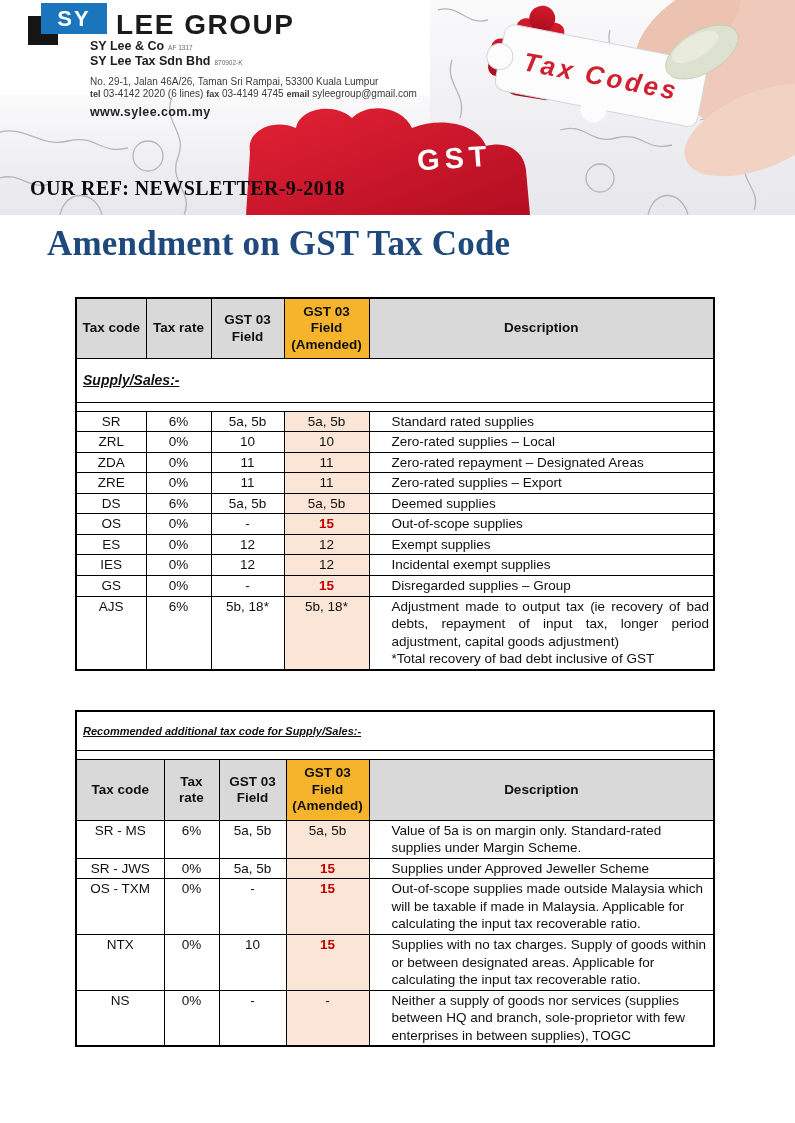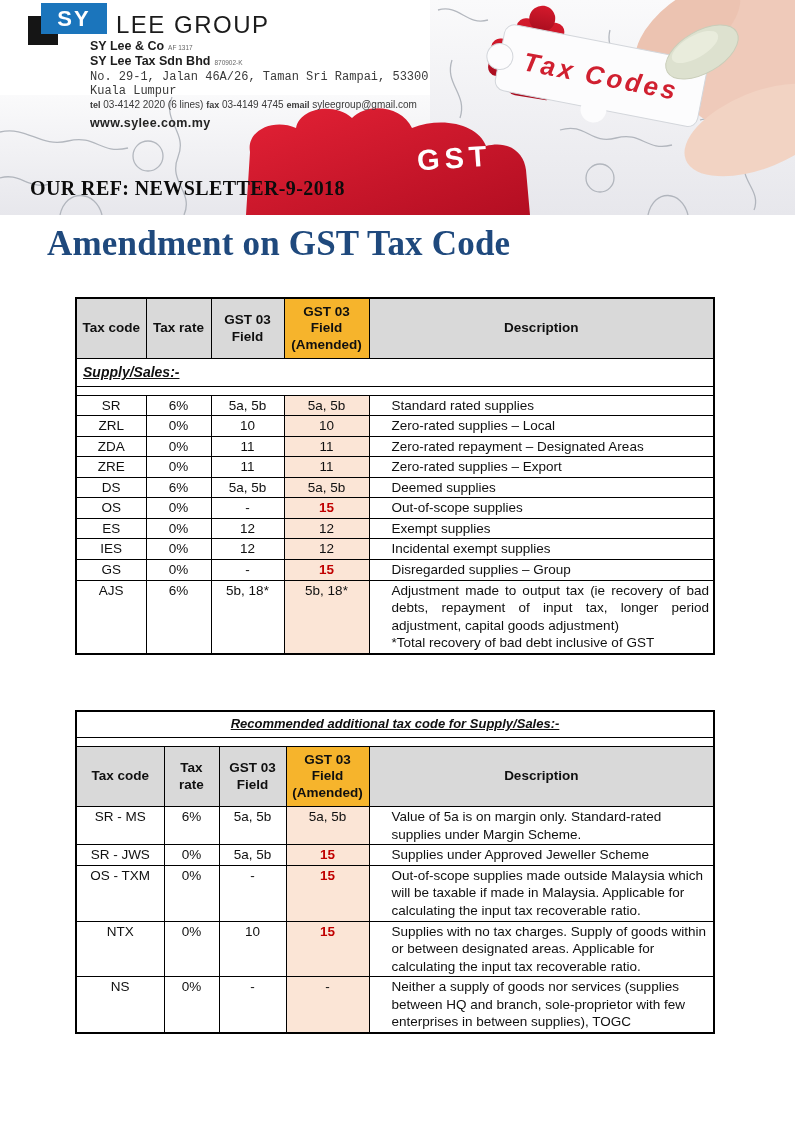--- a/index.html
+++ b/index.html
@@ -9,25 +9,25 @@
   }
   
   .banner{position:absolute;left:0;top:0;width:795px;height:215px;}
   .banner svg{position:absolute;left:0;top:0;}
   .logo-block{position:absolute;left:28px;top:2px;z-index:5;width:420px;}
   .logo-row{display:flex;align-items:center;}
   .logo-mark{position:relative;width:82px;height:45px;flex:0 0 82px;}
   .logo-black{position:absolute;left:0;top:14px;width:30px;height:29px;background:#151515;}
   .logo-blue{position:absolute;left:13px;top:1px;width:66px;height:31px;background:var(--logo-blue,#1b75bc);
     color:#fff;font-weight:bold;font-size:22px;display:flex;align-items:center;justify-content:center;letter-spacing:2px;}
-  .logo-group{font-size:24px;font-weight:normal;color:#1b1b1b;letter-spacing:1.5px;margin-left:6px;margin-top:1px;line-height:1;}
+  .logo-group{font-size:28px;font-weight:bold;color:#1b1b1b;letter-spacing:1.5px;margin-left:6px;margin-top:1px;line-height:1;}
   .logo-text{margin-left:62px;margin-top:-8px;color:#2a2a2a;}
   .l-co{font-weight:bold;font-size:12.5px;line-height:1.18;color:#1d1d1d;}
   .l-sub{font-size:6.5px;color:#666;margin-left:4px;font-weight:normal;}
-  .l-addr{font-size:12px;margin-top:1px;color:#3a3a3a;font-family:Liberation Mono, monospace;}
+  .l-addr{font-size:10px;margin-top:7px;color:#3a3a3a;}
   .l-tel{font-size:10px;margin-top:1px;color:#3a3a3a;}
   .l-tel .lbl{font-weight:bold;font-size:9px;}
   .l-www{font-size:12.5px;font-weight:bold;margin-top:6px;color:#242424;letter-spacing:0.4px;}
   .our-ref{
     position:absolute;left:30px;top:177px;z-index:6;
     font-family:Liberation Serif, serif;font-weight:bold;font-size:20px;letter-spacing:0.4px;color:#0c0c0c;
   }
   
   .page-title{
     position:absolute;left:47px;top:224px;
@@ -44,23 +44,23 @@
     font-size:13.5px;line-height:1.22;padding:5px 2px;
   }
   .tbl th.amended{background:var(--amend-orange,#f6b42c);}
   .tbl td{font-size:13.5px;line-height:1.3;padding:1px 4px;vertical-align:top;}
   .tbl td.c-center{text-align:center;}
   .tbl td.c-amended{background:var(--amend-peach,#fbe5d6);}
   .tbl td.red{color:var(--red-text,#c00000);font-weight:bold;}
   .tbl td.c-desc{text-align:left;padding-left:22px;white-space:pre-line;}
   tr.section td, tr.t2title td{
     font-weight:bold;font-style:italic;text-decoration:underline;
-    font-size:14px;padding:4px 6px;text-align:left;
-  }
-  tr.t2title td{font-size:13px;text-align:center;}
+    font-size:14px;padding:12px 6px;text-align:left;
+  }
+  tr.t2title td{font-size:11px;}
   tr.spacer td{border-left:none;border-right:none;border-top:none;border-bottom:none;height:8px;padding:0;}
 </style>
 </head>
 <body>
 
 <div class="page">
 
   <div class="banner">
     <svg width="795" height="215" viewBox="0 0 795 215">
       <defs>

